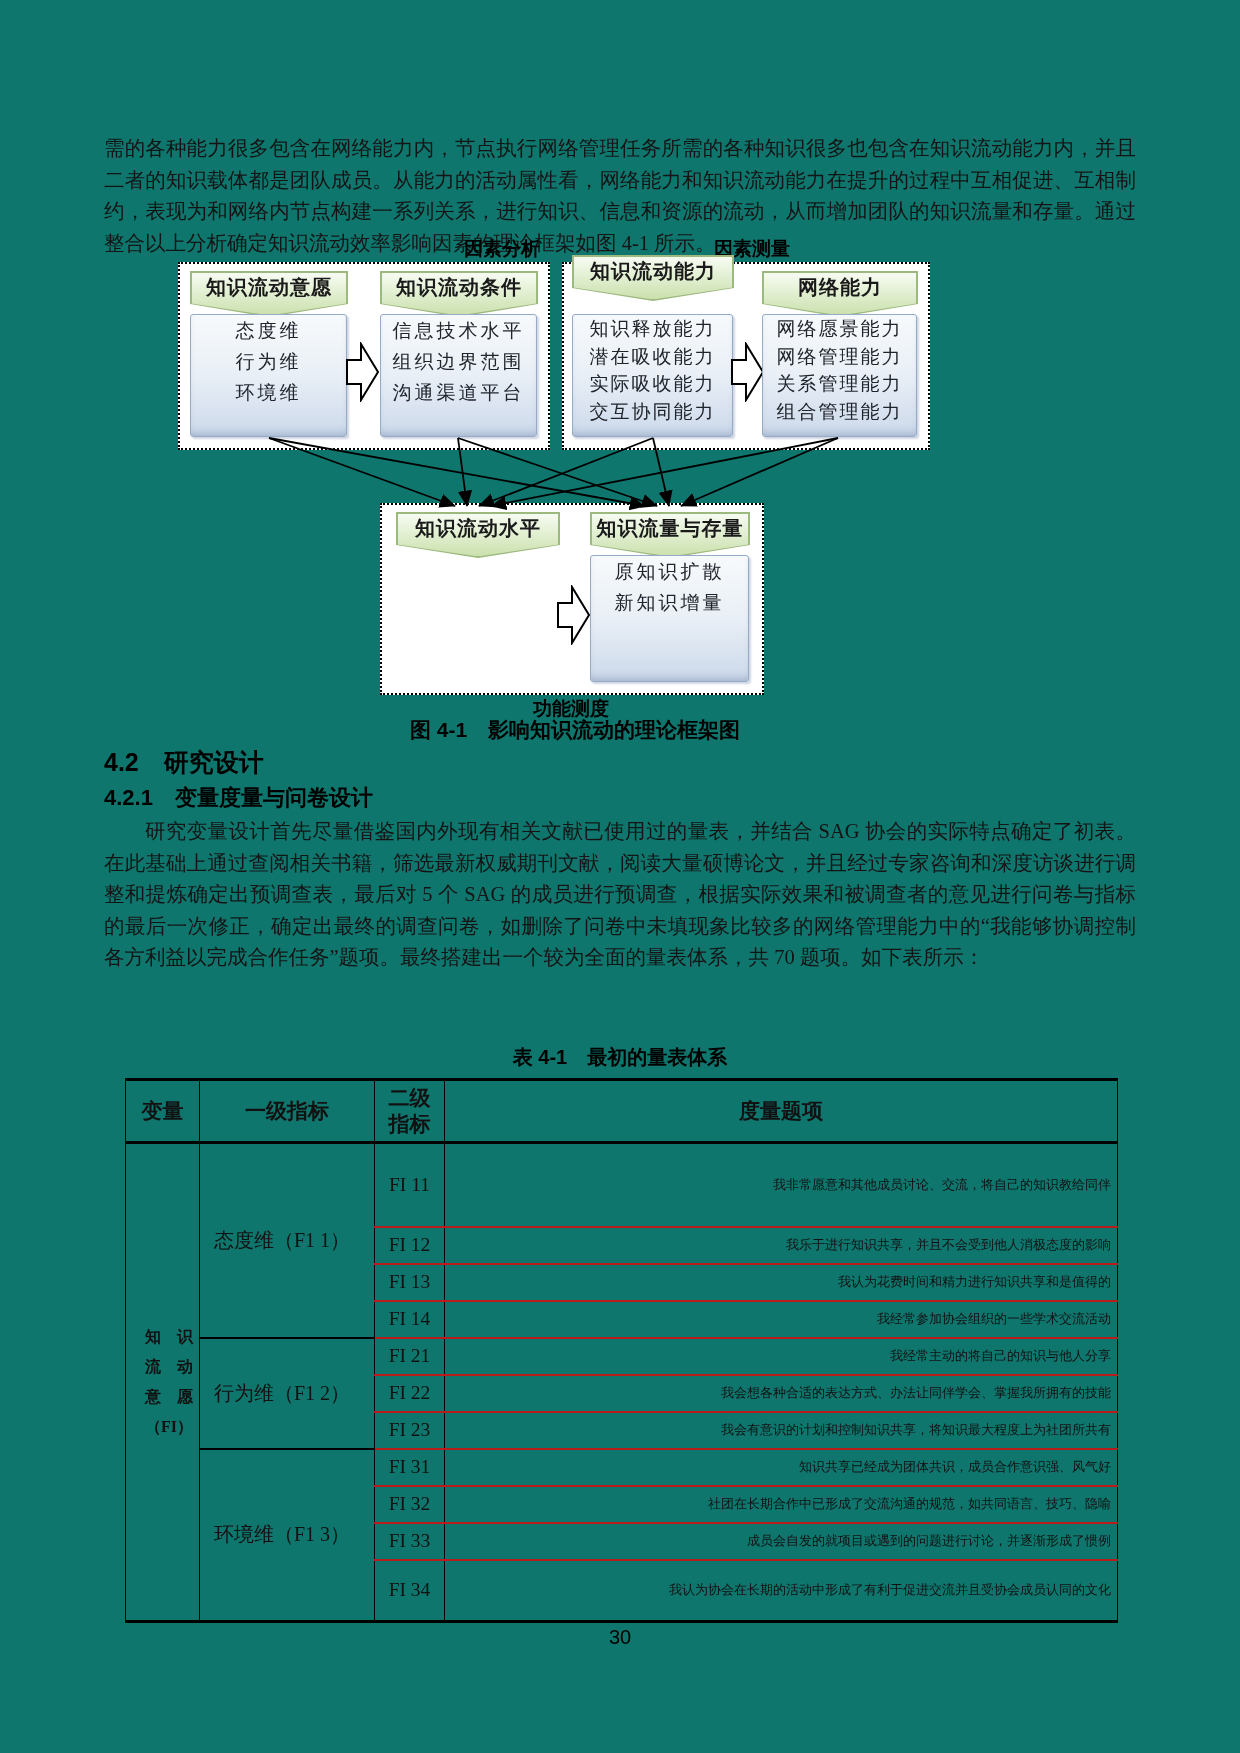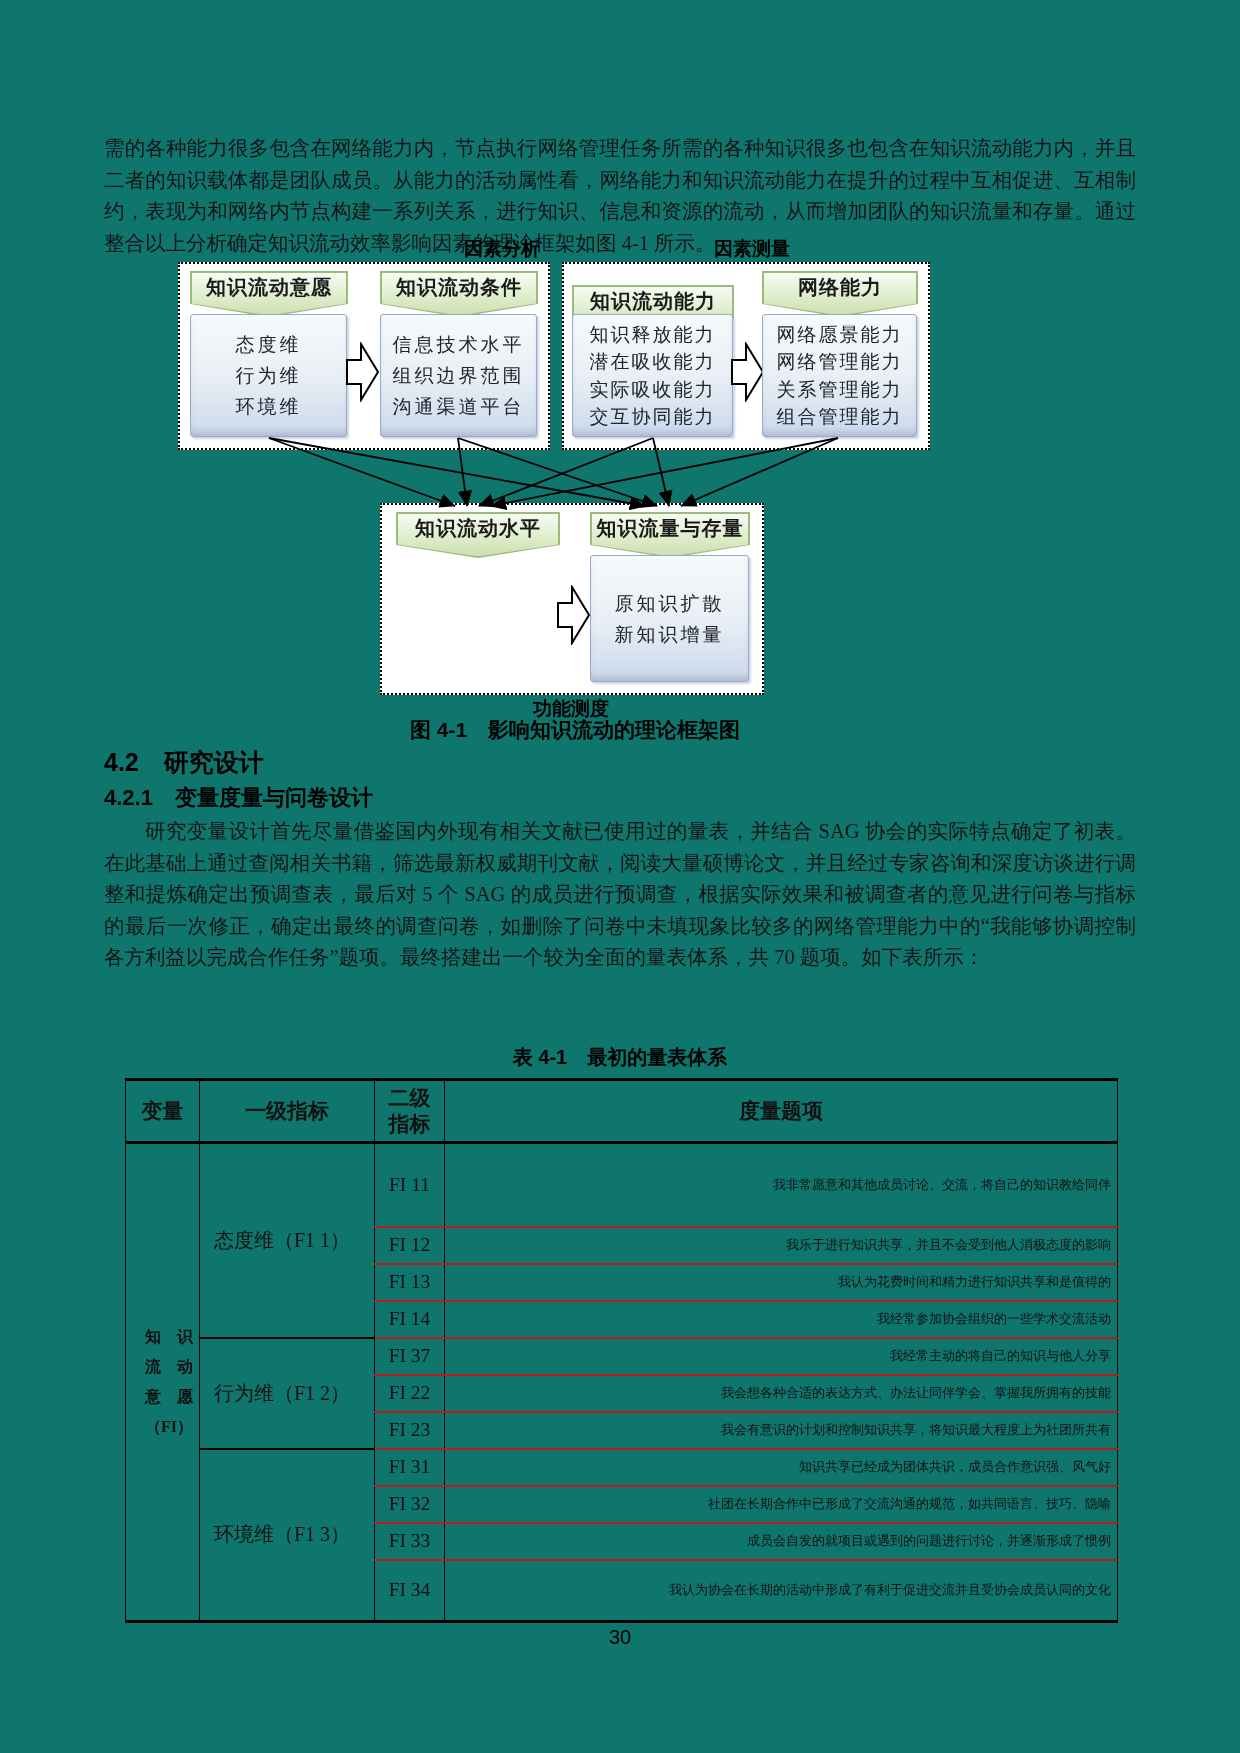--- a/index.html
+++ b/index.html
@@ -54,21 +54,21 @@
     position:absolute;left:0;right:0;top:0;height:72%;
     display:flex;align-items:center;justify-content:center;
     font-family:"Liberation Sans","DejaVu Sans",sans-serif;
     font-weight:bold;font-size:20px;color:#1a1a1a;letter-spacing:1px;
   }
   .bluebox{
     position:absolute;
     border:1.5px solid #95abc7;border-radius:3px;
     background:linear-gradient(180deg,#f7fafc 0%,#e9eff6 50%,#ccd9eb 100%);
     box-shadow:2px 2px 2px rgba(150,165,190,.45), inset 0 -7px 9px -5px rgba(120,140,170,.55);
-    display:flex;flex-direction:column;align-items:center;justify-content:center;
+    display:flex;flex-direction:column;align-items:center;justify-content:flex-start;
   }
   .bluebox .it{
     font-size:19px;color:#20242c;letter-spacing:3px;
     line-height:31px;white-space:nowrap;
   }
   .bluebox.four .it{line-height:27.5px;letter-spacing:2px;}
   .blockarrow{position:absolute;}
   .fig-caption{
     font-family:"Liberation Sans","DejaVu Sans",sans-serif;
     font-weight:bold;text-align:center;color:#000;
@@ -160,21 +160,21 @@
       <div class="edge"></div>
       <div class="fill"></div>
       <div class="txt">知识流动条件</div>
     </div>
     <div class="bluebox" style="left:380px;top:314px;width:155px;height:121px;">
       <div class="it">信息技术水平</div>
       <div class="it">组织边界范围</div>
       <div class="it">沟通渠道平台</div>
     </div>
 
-    <div class="banner" style="left:572px;top:285px;width:162px;height:46px;">
+    <div class="banner" style="left:572px;top:255px;width:162px;height:46px;">
       <div class="edge"></div>
       <div class="fill"></div>
       <div class="txt">知识流动能力</div>
     </div>
     <div class="bluebox four" style="left:572px;top:314px;width:159px;height:121px;">
       <div class="it">知识释放能力</div>
       <div class="it">潜在吸收能力</div>
       <div class="it">实际吸收能力</div>
       <div class="it">交互协同能力</div>
     </div>
@@ -276,21 +276,21 @@
         <tr>
           <td class="code-cell">FI 13</td>
           <td class="item-cell">我认为花费时间和精力进行知识共享和是值得的</td>
         </tr>
         <tr>
           <td class="code-cell">FI 14</td>
           <td class="item-cell">我经常参加协会组织的一些学术交流活动</td>
         </tr>
         <tr>
           <td rowspan="3" class="first-cell">行为维（F1 2）</td>
-          <td class="code-cell">FI 37</td>
+          <td class="code-cell">FI 21</td>
           <td class="item-cell">我经常主动的将自己的知识与他人分享</td>
         </tr>
         <tr>
           <td class="code-cell">FI 22</td>
           <td class="item-cell">我会想各种合适的表达方式、办法让同伴学会、掌握我所拥有的技能</td>
         </tr>
         <tr>
           <td class="code-cell">FI 23</td>
           <td class="item-cell">我会有意识的计划和控制知识共享，将知识最大程度上为社团所共有</td>
         </tr>

